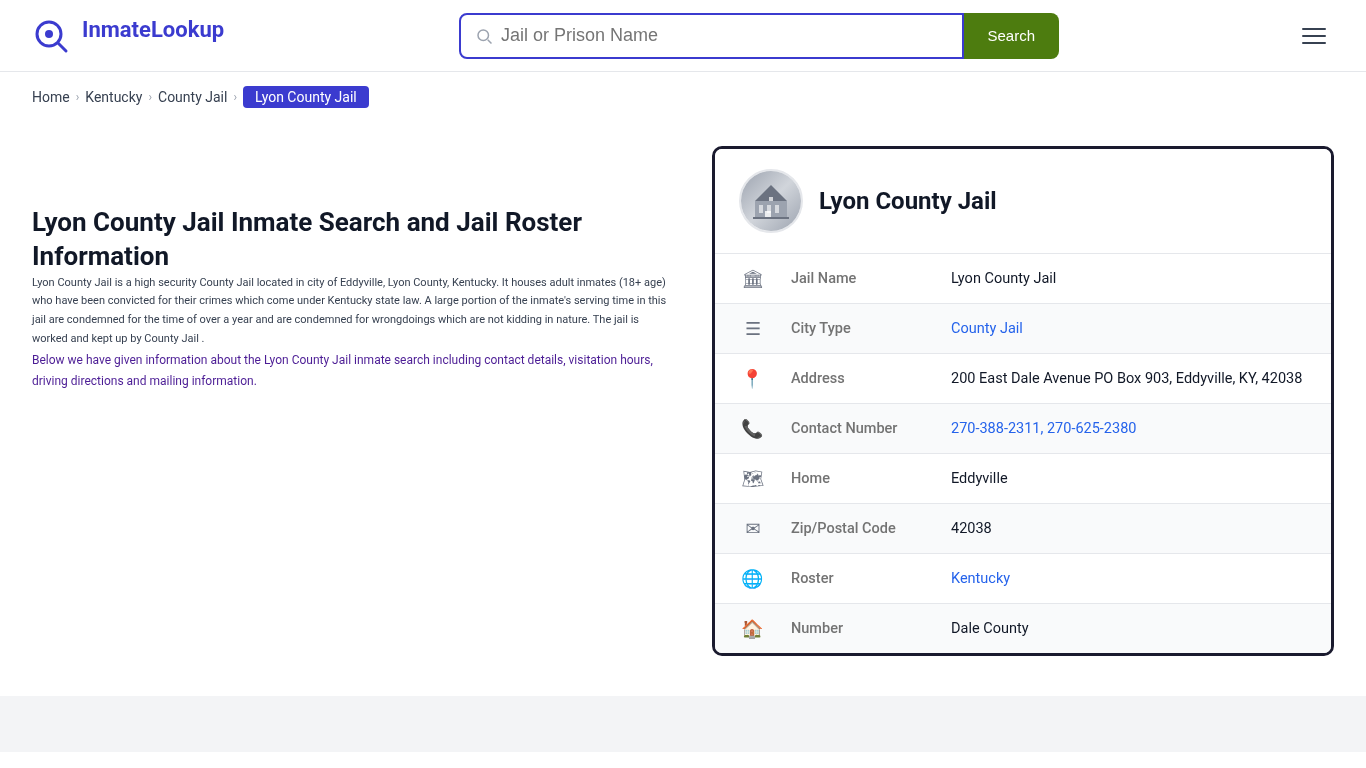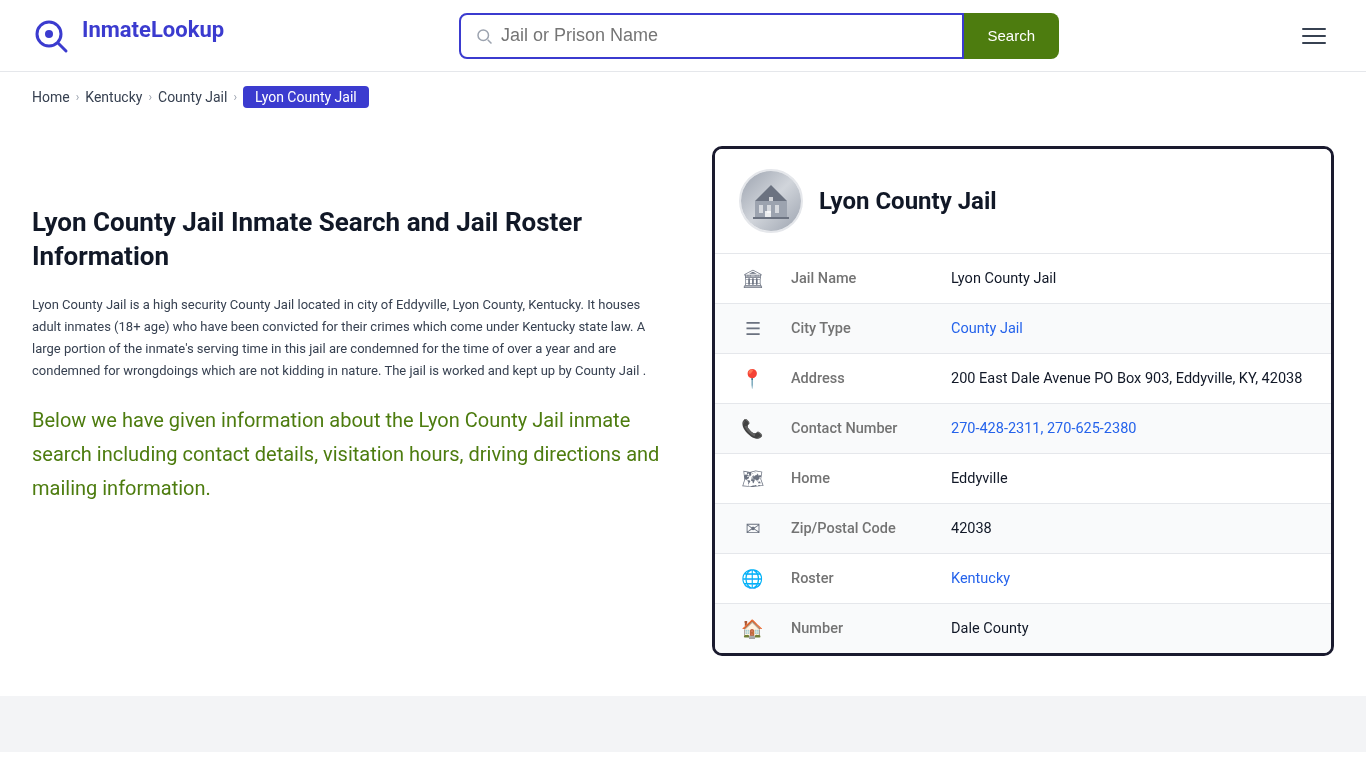--- a/index.html
+++ b/index.html
@@ -126,32 +126,31 @@
     
     .left-col {
       flex: 0 0 640px;
       max-width: 640px;
       padding-top: 60px;
     }
     .page-title {
       font-size: 26px;
       font-weight: 700;
       color: #111827;
-      margin-bottom: 20px;
       line-height: 1.3;
     }
     .page-description {
-      font-size: 13px;
+      font-size: 11px;
       color: #374151;
       line-height: 1.7;
-      margin-bottom: 21px;
+      margin-bottom: 2px;
     }
     .page-description-2 {
-      font-size: 20px;
-      color: #4d7c0f;
+      font-size: 12px;
+      color: #4c1d95;
       line-height: 1.7;
     }
 
     
     .right-col {
       flex: 1;
       min-width: 0;
     }
     .info-card {
       border: 3px solid #1a1a2e;
@@ -351,21 +350,21 @@
           </tr>
 
           <tr>
             <td>
               <div class="icon-cell">
                 <span class="row-icon">📞</span>
               </div>
             </td>
             <td>Contact Number</td>
             <td>
-              <a href="#">270-428-2311, 270-625-2380</a>
+              <a href="#">270-388-2311, 270-625-2380</a>
             </td>
           </tr>
 
           <tr>
             <td>
               <div class="icon-cell">
                 <span class="row-icon">🗺</span>
               </div>
             </td>
             <td>Home</td>

